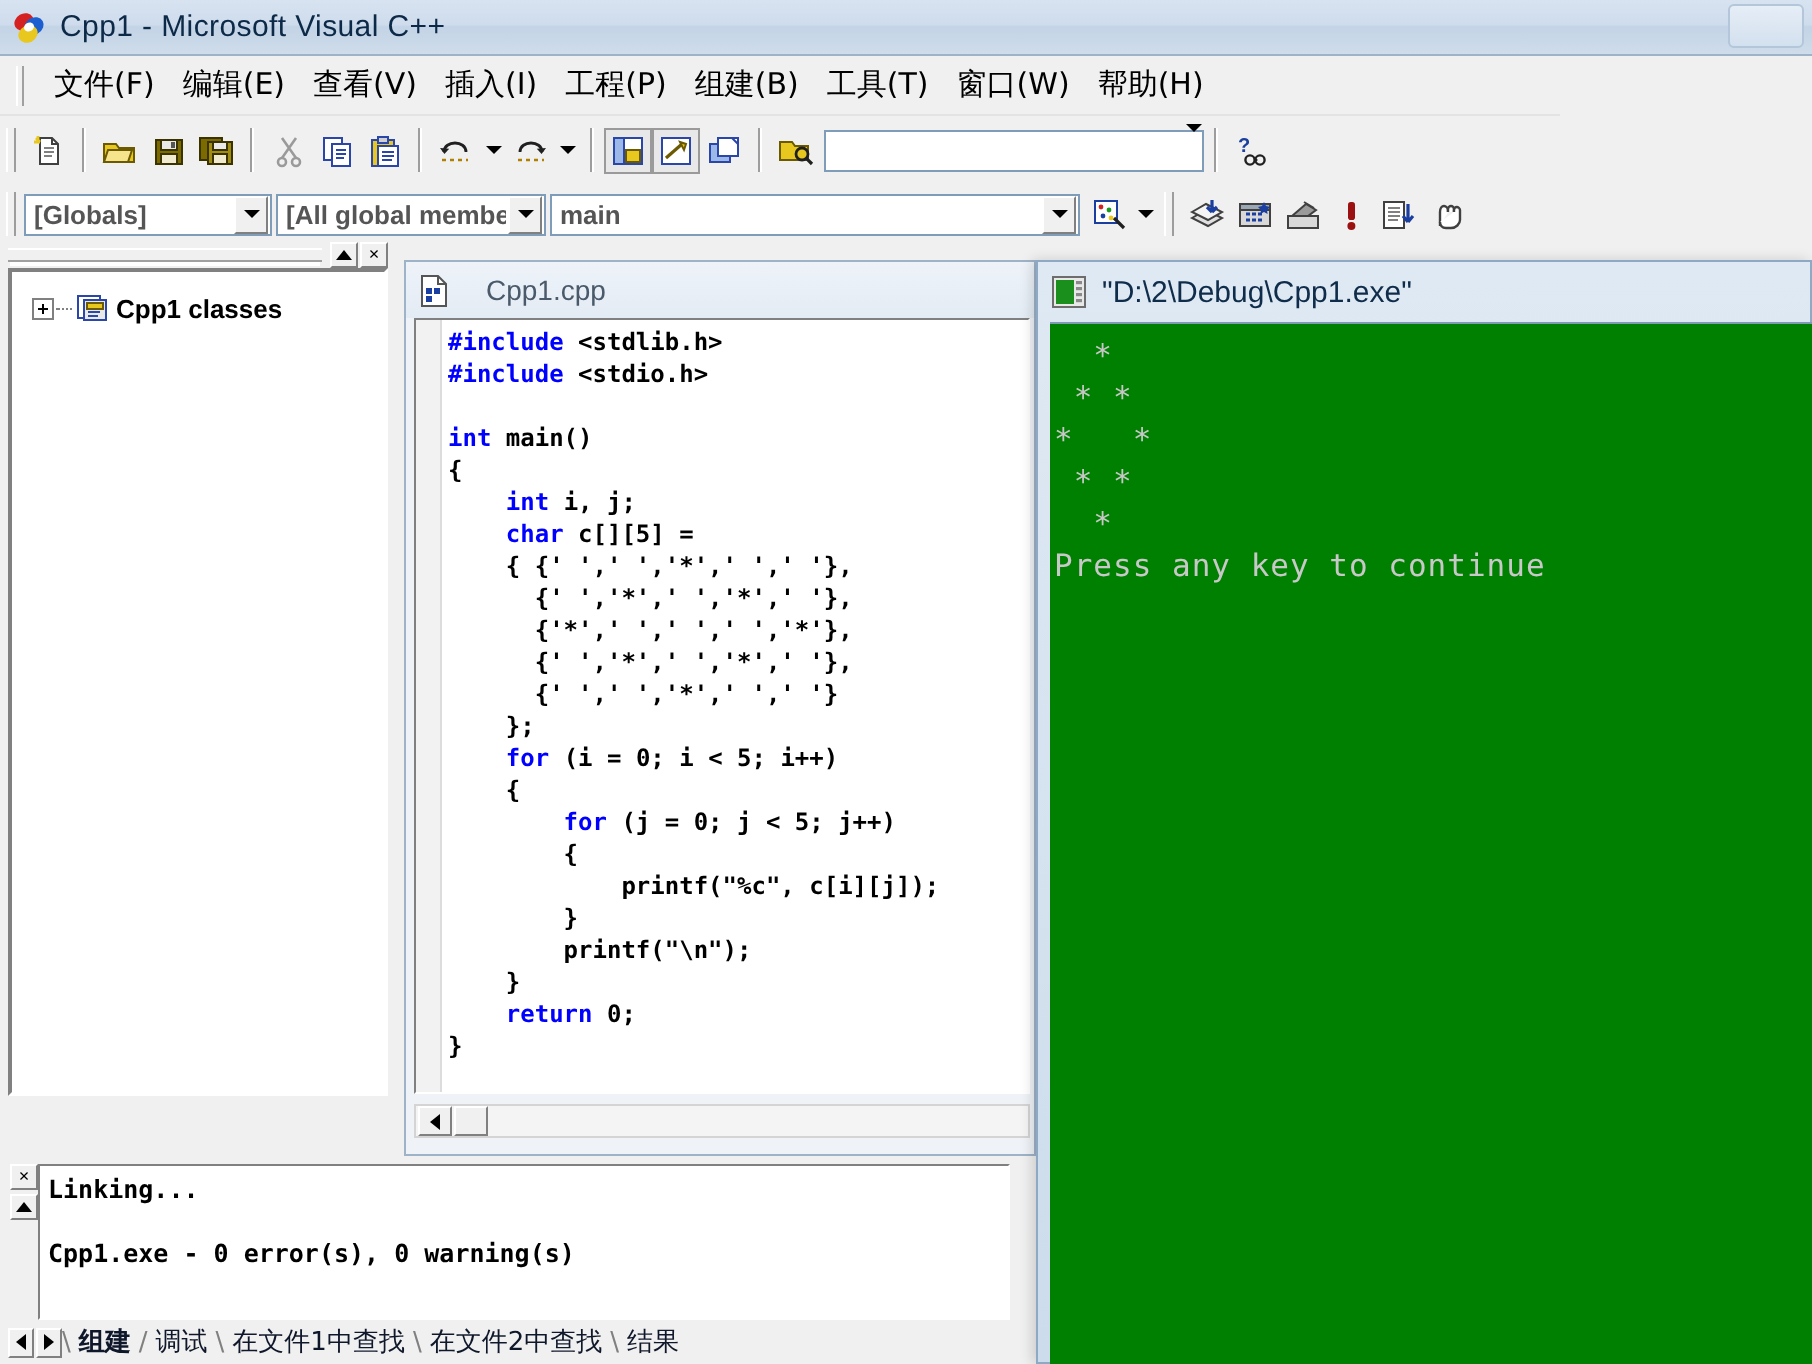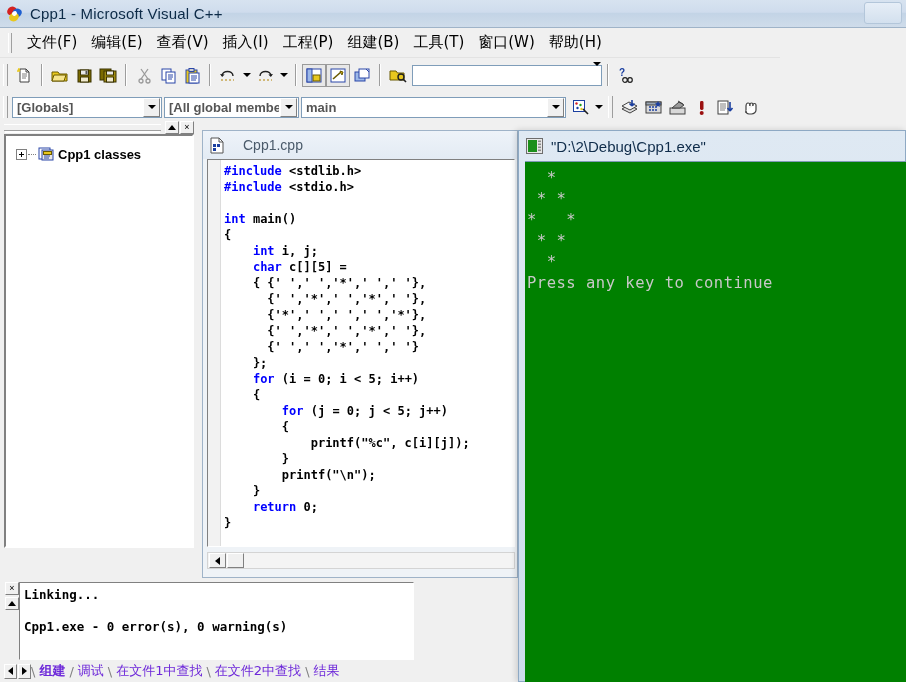--- a/index.html
+++ b/index.html
@@ -257,21 +257,21 @@
 
   
   .out-pane {
     position: absolute; left: 4px; top: 582px; width: 514px; height: 100px;
     background: #f0f0f0;
   }
   .out-left {
     position: absolute; left: 0; top: 0; width: 14px; height: 78px;
   }
   .out-body {
-    position: absolute; left: 15px; top: 0; width: 395px; height: 78px;
+    position: absolute; left: 15px; top: 0; width: 486px; height: 78px;
     background: #fff;
     border: 1px solid;
     border-color: #808080 #fff #fff #808080;
     overflow: hidden;
   }
   .out-text {
     font-family: "DejaVu Sans Mono", monospace;
     font-size: 12.5px; line-height: 16px; font-weight: bold;
     white-space: pre; color: #000;
     padding: 4px 0 0 4px;
@@ -282,21 +282,21 @@
     font-family: "DejaVu Sans", sans-serif;
   }
   .out-navbtn {
     width: 13px; height: 15px; flex: none;
     background: #f0f0f0;
     border-top: 1px solid #fff; border-left: 1px solid #fff;
     border-right: 1px solid #808080; border-bottom: 1px solid #808080;
     display: flex; align-items: center; justify-content: center;
   }
   .otab {
-    font-size: 13px; color: #6d28d9; padding: 0 4px; white-space: nowrap;
+    font-size: 13px; color: #0f172a; padding: 0 4px; white-space: nowrap;
     display: flex; align-items: center;
   }
   .otab.active { font-weight: bold; }
   .otab-sep { color: #808080; font-size: 13px; }
 
   
   .console-win {
     position: absolute; left: 518px; top: 130px; width: 388px; height: 552px;
     border: 1px solid #8ea9c4;
     background: linear-gradient(to bottom,#dfe9f3 0%,#ccdcec 100%);
@@ -481,21 +481,21 @@
         <circle cx="7" cy="13" r="2.3" fill="none" stroke="#202020" stroke-width="1.2"></circle>
         <circle cx="12" cy="13" r="2.3" fill="none" stroke="#202020" stroke-width="1.2"></circle>
         <path d="M9.3 13h1.4" stroke="#202020"></path>
       </svg>
     </div>
   </div>
 
   <div class="toolbar" id="toolbar2">
     <div class="tgrip"></div>
 
-    <div class="combo" style="width:150px">
+    <div class="combo" style="width:124px">
       <div class="ctext">[Globals]</div>
       <div class="cbtn">
           <span class="caret"></span>
         </div>
     </div>
     <div class="combo" style="width:135px">
       <div class="ctext">[All global member</div>
       <div class="cbtn">
           <span class="caret"></span>
         </div>

